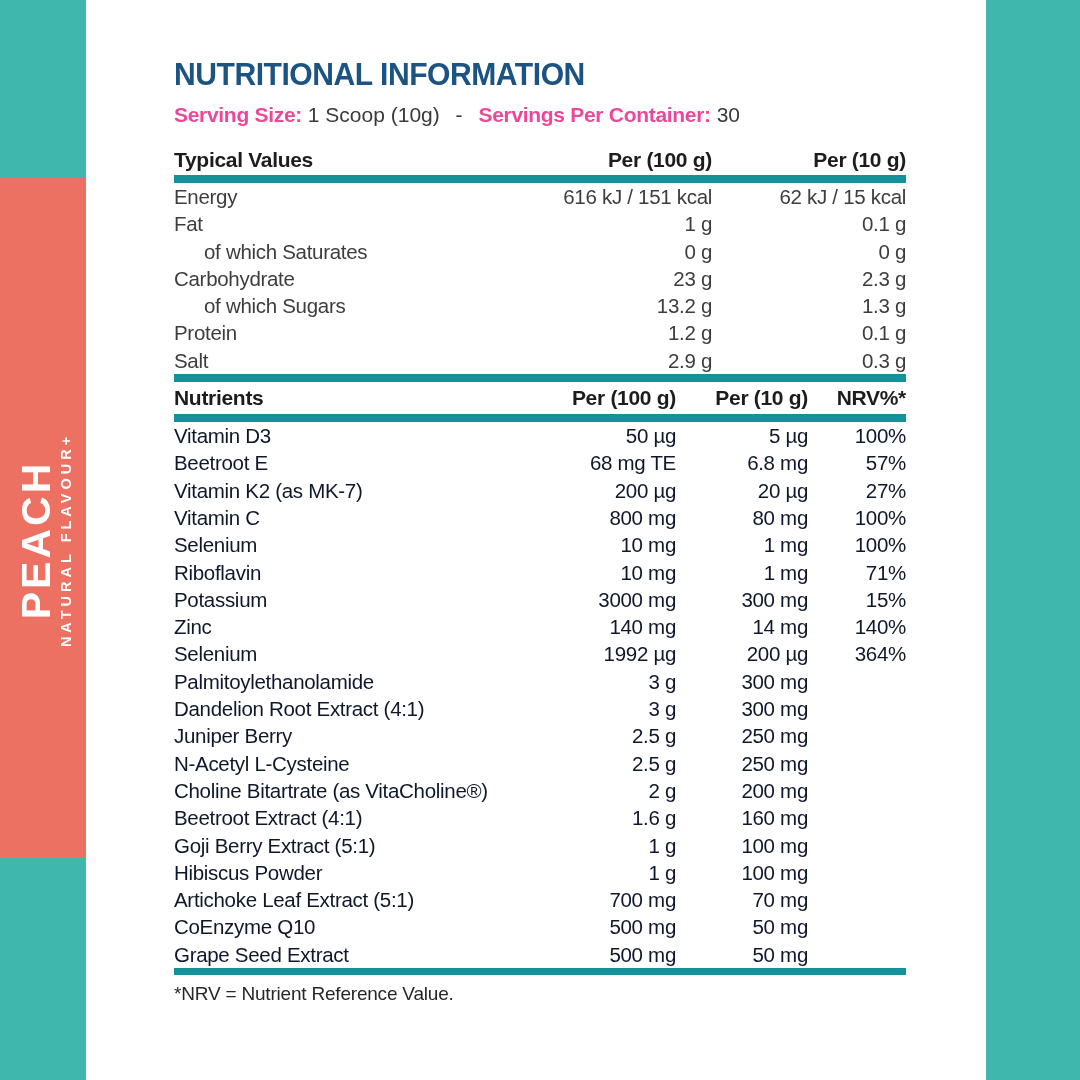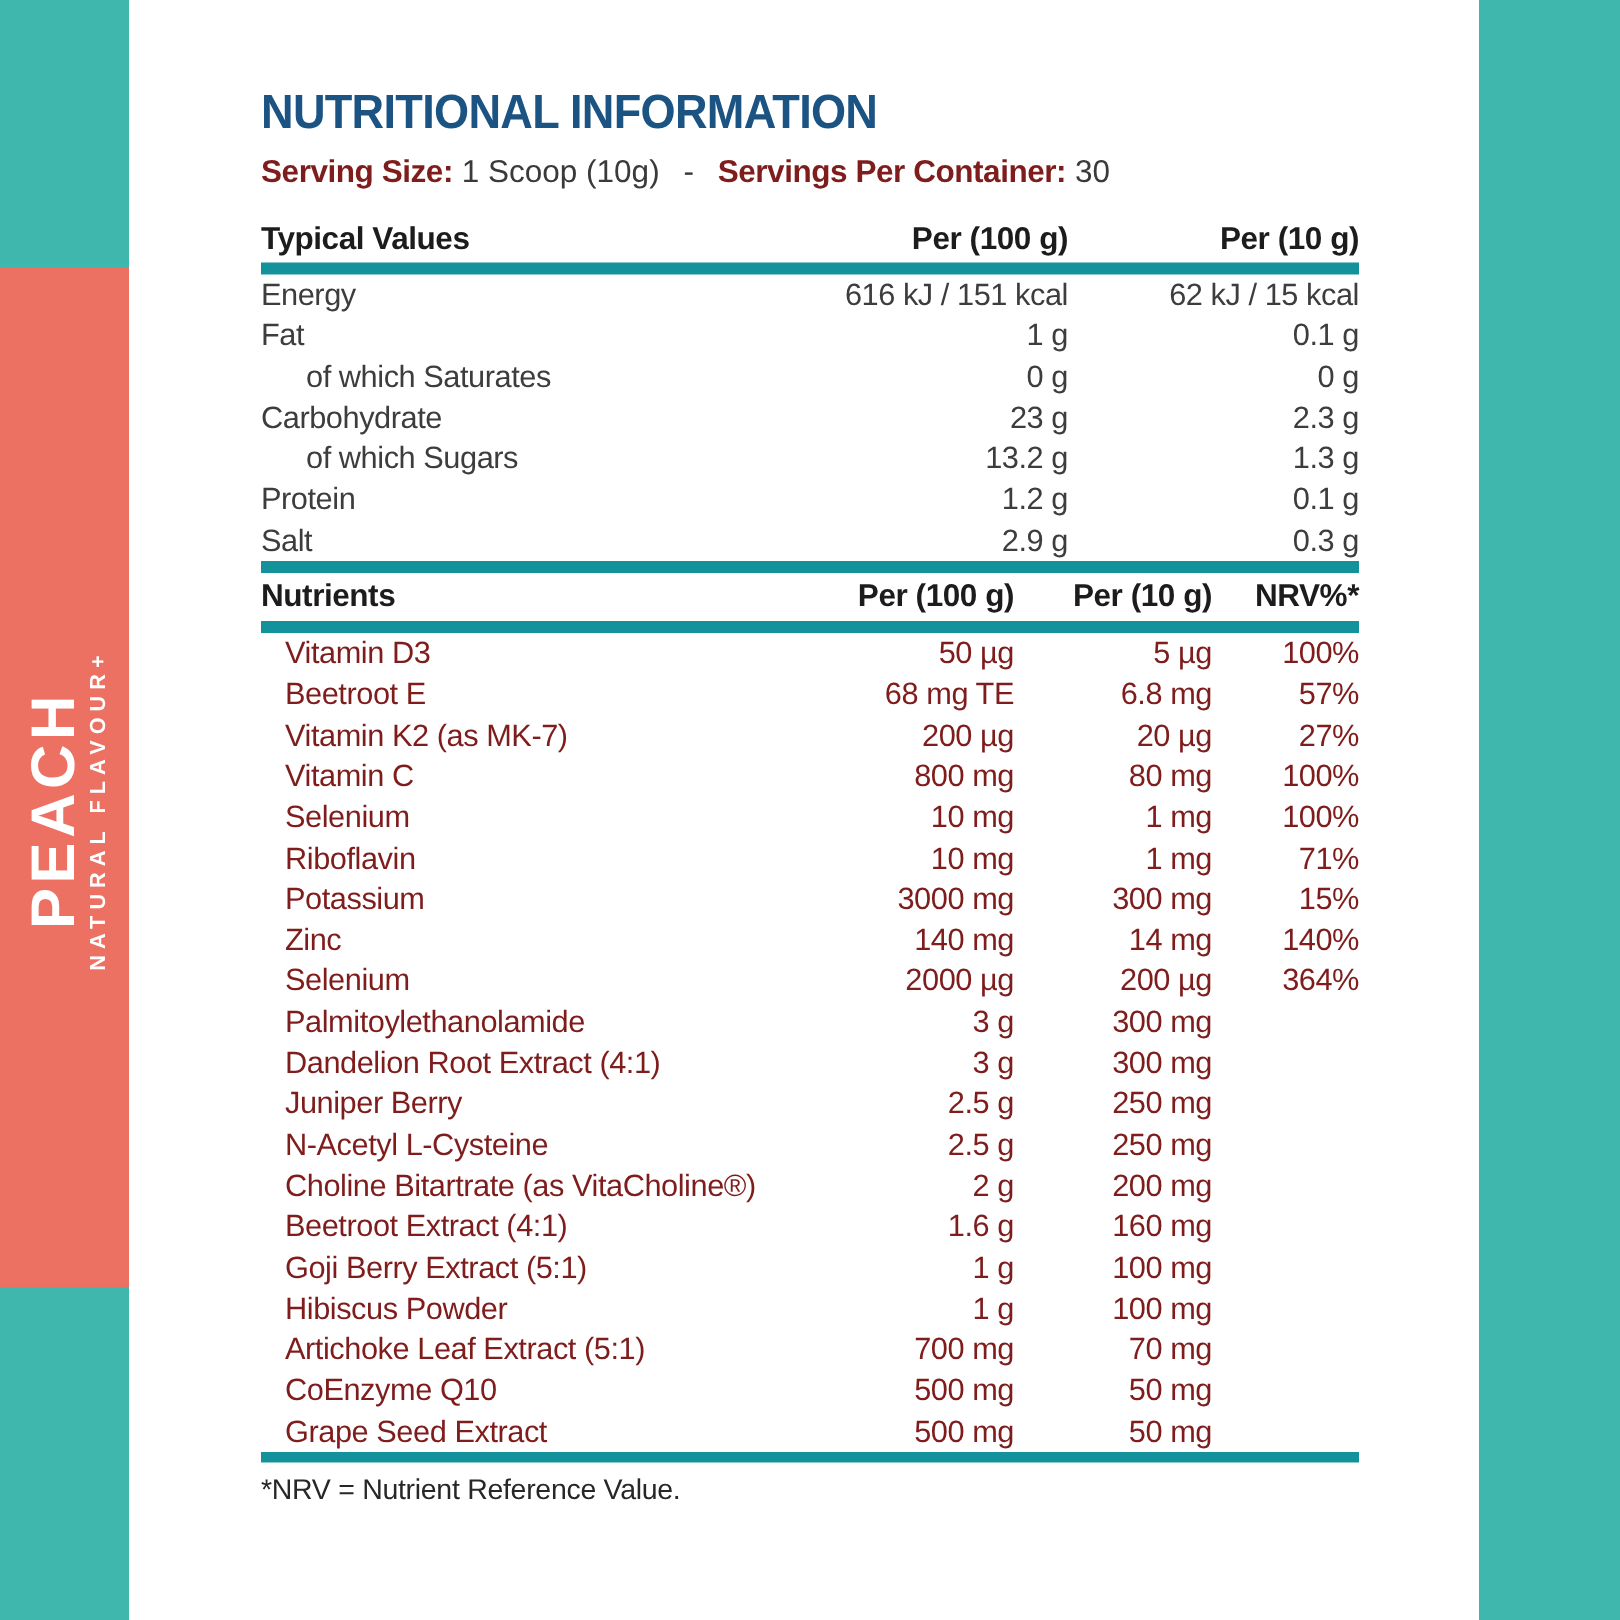--- a/index.html
+++ b/index.html
@@ -35,21 +35,21 @@
 
   
   .content { position:absolute; left:174px; top:56px; width:732px; }
 
   .title {
     font-size:32px; font-weight:700; color:#1B5383;
     letter-spacing:-0.5px; transform:scaleX(0.94); transform-origin:left center;
     line-height:36px;
   }
   .serving-line { margin-top:9px; font-size:21px; color:#2e2e2e; line-height:28px; }
-  .serving-line .b { font-weight:700; color:#7f1d1d; letter-spacing:-0.3px;margin-top:18px; }
+  .serving-line .b { font-weight:700; color:#ec4899; letter-spacing:-0.3px;margin-top:18px; }
   .serving-line .v { font-weight:400; color:#3a3a3a; }
   .serving-line .sep { margin:0 10px; color:#3a3a3a; }
 
   .bar { height:8px; background:#14929B; }
   .bar-thin { height:7px; background:#14929B; }
 
   .tv-header {
     display:grid; grid-template-columns:1fr 180px 194px;
     font-weight:700; font-size:21px; color:#1c1c1c; letter-spacing:-0.3px;
     margin-top:16px; line-height:30px;
@@ -59,21 +59,21 @@
     font-size:20.5px; line-height:27.3px; color:#3d3d3d; letter-spacing:-0.3px;
   }
 
   .nut-header {
     display:grid; grid-template-columns:1fr 160px 132px 98px;
     font-weight:700; font-size:21px; color:#1c1c1c; letter-spacing:-0.3px;
     line-height:32px;
   }
   .nut-row {
     display:grid; grid-template-columns:1fr 160px 132px 98px;
-    font-size:20.5px; line-height:27.3px; color:#7f1d1d; letter-spacing:-0.3px;margin-left:16px;
+    font-size:20.5px; line-height:27.3px; color:#0f172a; letter-spacing:-0.3px;
   }
 
   .num { text-align:right; white-space:nowrap; }
   .row-label { white-space:nowrap; }
   .row-label.indent { padding-left:30px; }
 
   .footer-note { margin-top:8px; font-size:19px; color:#272727; letter-spacing:-0.2px; }
 </style>
 </head>
 <body>
@@ -207,21 +207,21 @@
 
   <div class="nut-row">
     <span class="row-label">Zinc</span>
     <span class="num">140 mg</span>
     <span class="num">14 mg</span>
     <span class="num">140%</span>
   </div>
 
   <div class="nut-row">
     <span class="row-label">Selenium</span>
-    <span class="num">2000 µg</span>
+    <span class="num">1992 µg</span>
     <span class="num">200 µg</span>
     <span class="num">364%</span>
   </div>
 
   <div class="nut-row">
     <span class="row-label">Palmitoylethanolamide</span>
     <span class="num">3 g</span>
     <span class="num">300 mg</span>
     <span class="num"></span>
   </div>

